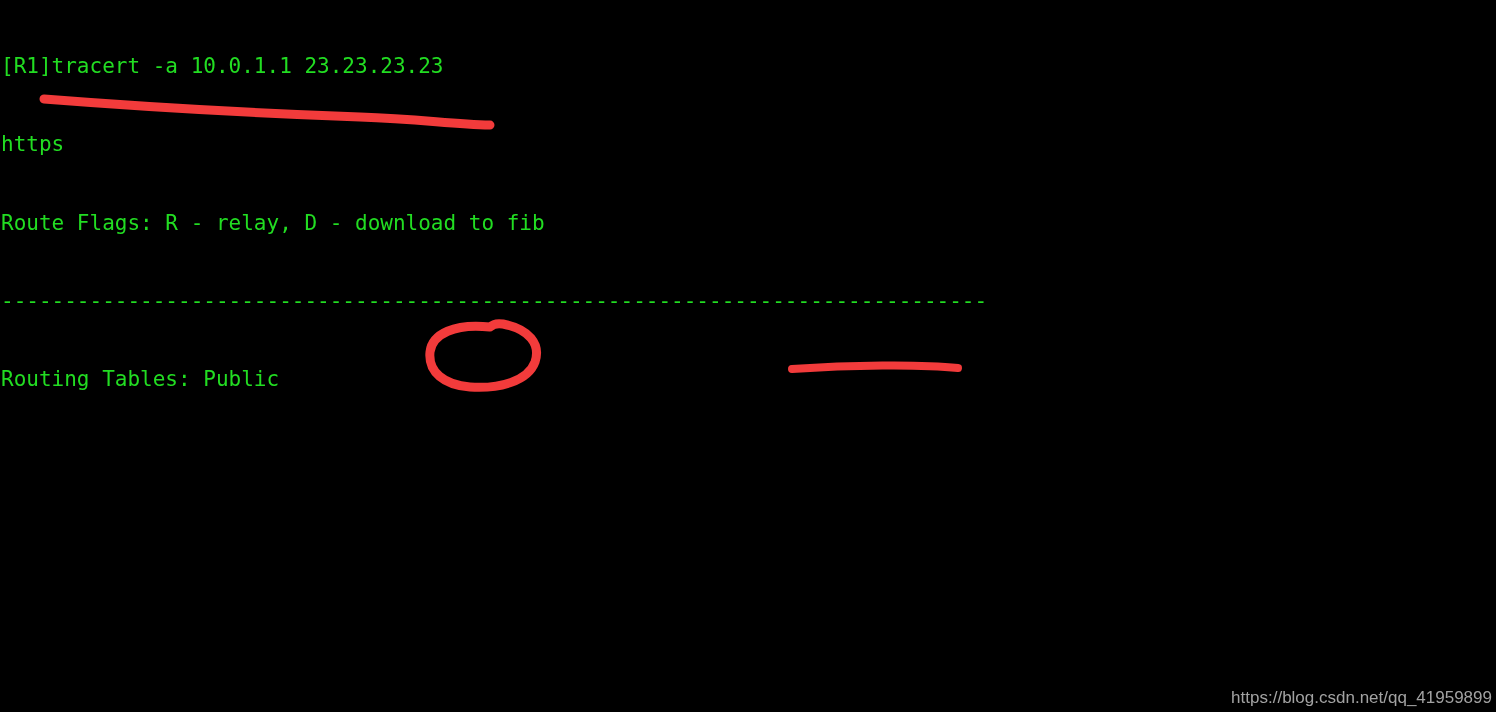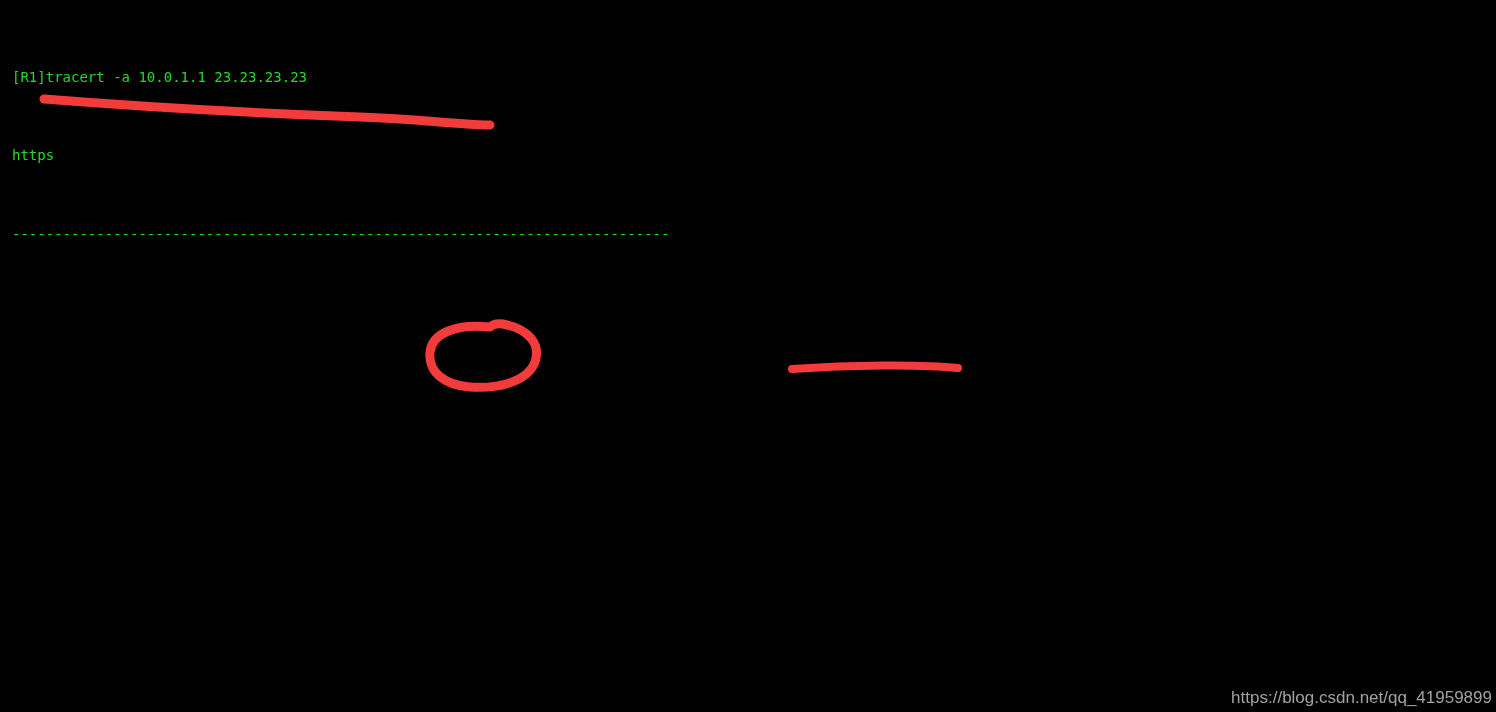--- a/index.html
+++ b/index.html
@@ -14,26 +14,26 @@
     background: #000000;
     overflow: hidden;
   }
   #terminal {
     position: absolute;
     left: 0;
     top: 0;
     width: 1496px;
     height: 712px;
     font-family: "DejaVu Sans Mono", "Liberation Mono", monospace;
-    font-size: 14px;
+    font-size: 21px;
     line-height: 26.1px;
     letter-spacing: 0px;
     color: #22dd22;
     white-space: pre;
-    padding: 12px;
+    padding: 1px;
     box-sizing: border-box;
   }
   .line {
     height: 26.1px;
     white-space: pre;
     font-family: "DejaVu Sans Mono", "Liberation Mono", monospace;
     color: #22dd22;
   }
   
   #annotations {
@@ -57,21 +57,23 @@
   }
 </style>
 </head>
 <body>
 
 <div id="screen">
 
   <div id="terminal">
     <div class="line">[R1]tracert -a 10.0.1.1 23.23.23.23</div>
     <div class="line">https</div>
+    <div class="line">Route Flags: R - relay, D - download to fib</div>
     <div class="line">------------------------------------------------------------------------------</div>
+    <div class="line">Routing Tables: Public</div>
     
     
     
     
     
     
     
     
     
     

